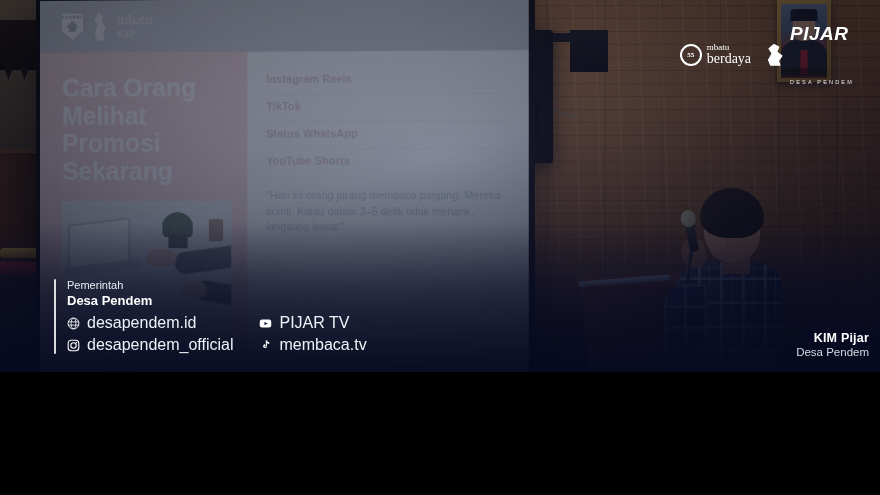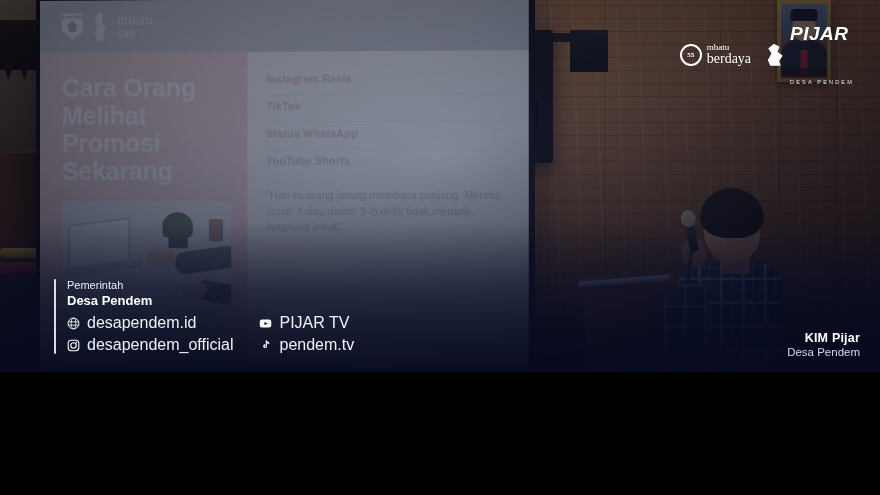--- a/index.html
+++ b/index.html
@@ -251,21 +251,21 @@
   .brand-bar{width:2px;background:rgba(255,255,255,.85);border-radius:1px;}
   .brand-col{display:flex;flex-direction:column;justify-content:center;}
   .brand-gov{font-size:11px;color:#e9ecf3;line-height:1.25;}
   .brand-desa{font-size:13px;font-weight:bold;color:#ffffff;line-height:1.25;
       margin-bottom:5px;}
   .handles{display:flex;gap:26px;}
   .handle-col{display:flex;flex-direction:column;gap:4px;}
   .handle{display:flex;align-items:center;gap:7px;font-size:16px;color:#eef1f7;}
   .ic{width:13px;height:13px;flex:none;display:block;}
 
-  .credit{position:absolute;right:20px;bottom:14px;text-align:right;color:#fff;}
+  .credit{position:absolute;right:11px;bottom:14px;text-align:right;color:#fff;}
   .credit-name{font-size:12.5px;font-weight:bold;letter-spacing:.2px;}
   .credit-sub{font-size:11.5px;color:#d6dae4;margin-top:1px;}
 
   .logos-tr{position:absolute;right:26px;top:24px;display:flex;align-items:center;gap:14px;}
   .logo-unit{display:flex;align-items:center;gap:5px;}
   .seal{width:22px;height:22px;border-radius:50%;border:2px solid #fff;
       display:flex;align-items:center;justify-content:center;
       font-size:7px;font-weight:bold;color:#fff;font-family:"Liberation Serif",serif;}
   .berdaya{display:flex;flex-direction:column;line-height:1.0;color:#fff;
       font-family:"Liberation Serif",serif;}
@@ -461,21 +461,21 @@
               <rect x="1.4" y="4.6" width="21.2" height="14.8" rx="4" fill="#fff"></rect>
               <polygon points="10,9 16,12 10,15" fill="#121838"></polygon>
             </svg>
             <span>PIJAR TV</span>
           </div>
           <div class="handle">
             <svg class="ic" viewBox="0 0 24 24">
               <path d="M14.6 2.4v10.9a3.5 3.5 0 1 1-3.1-3.48v3.0a1 1 0 1 0 1.0 1.0V2.4z" fill="#fff"></path>
               <path d="M14.6 2.4c.5 2.2 2.1 3.6 4.3 3.8v3.0c-1.8-.05-3.2-.7-4.3-1.7z" fill="#fff"></path>
             </svg>
-            <span>pendem.tv</span>
+            <span>membaca.tv</span>
           </div>
         </div>
       </div>
     </div>
   </div>
 
   <div class="credit">
     <div class="credit-name">KIM Pijar</div>
     <div class="credit-sub">Desa Pendem</div>
   </div>

